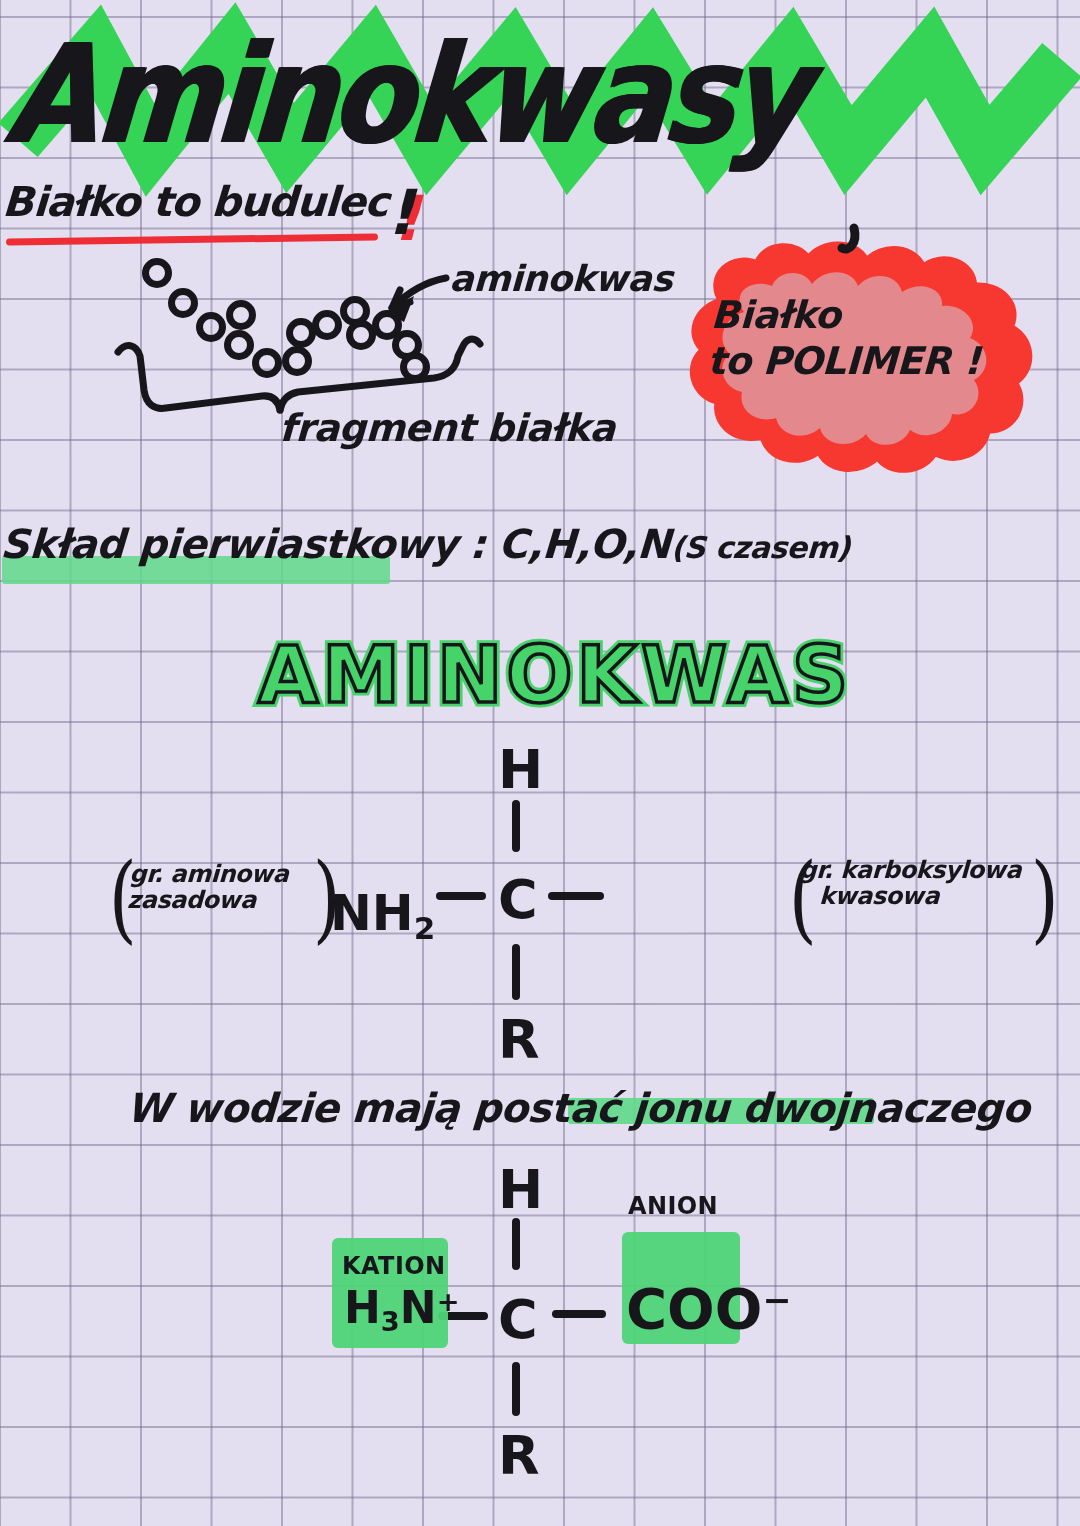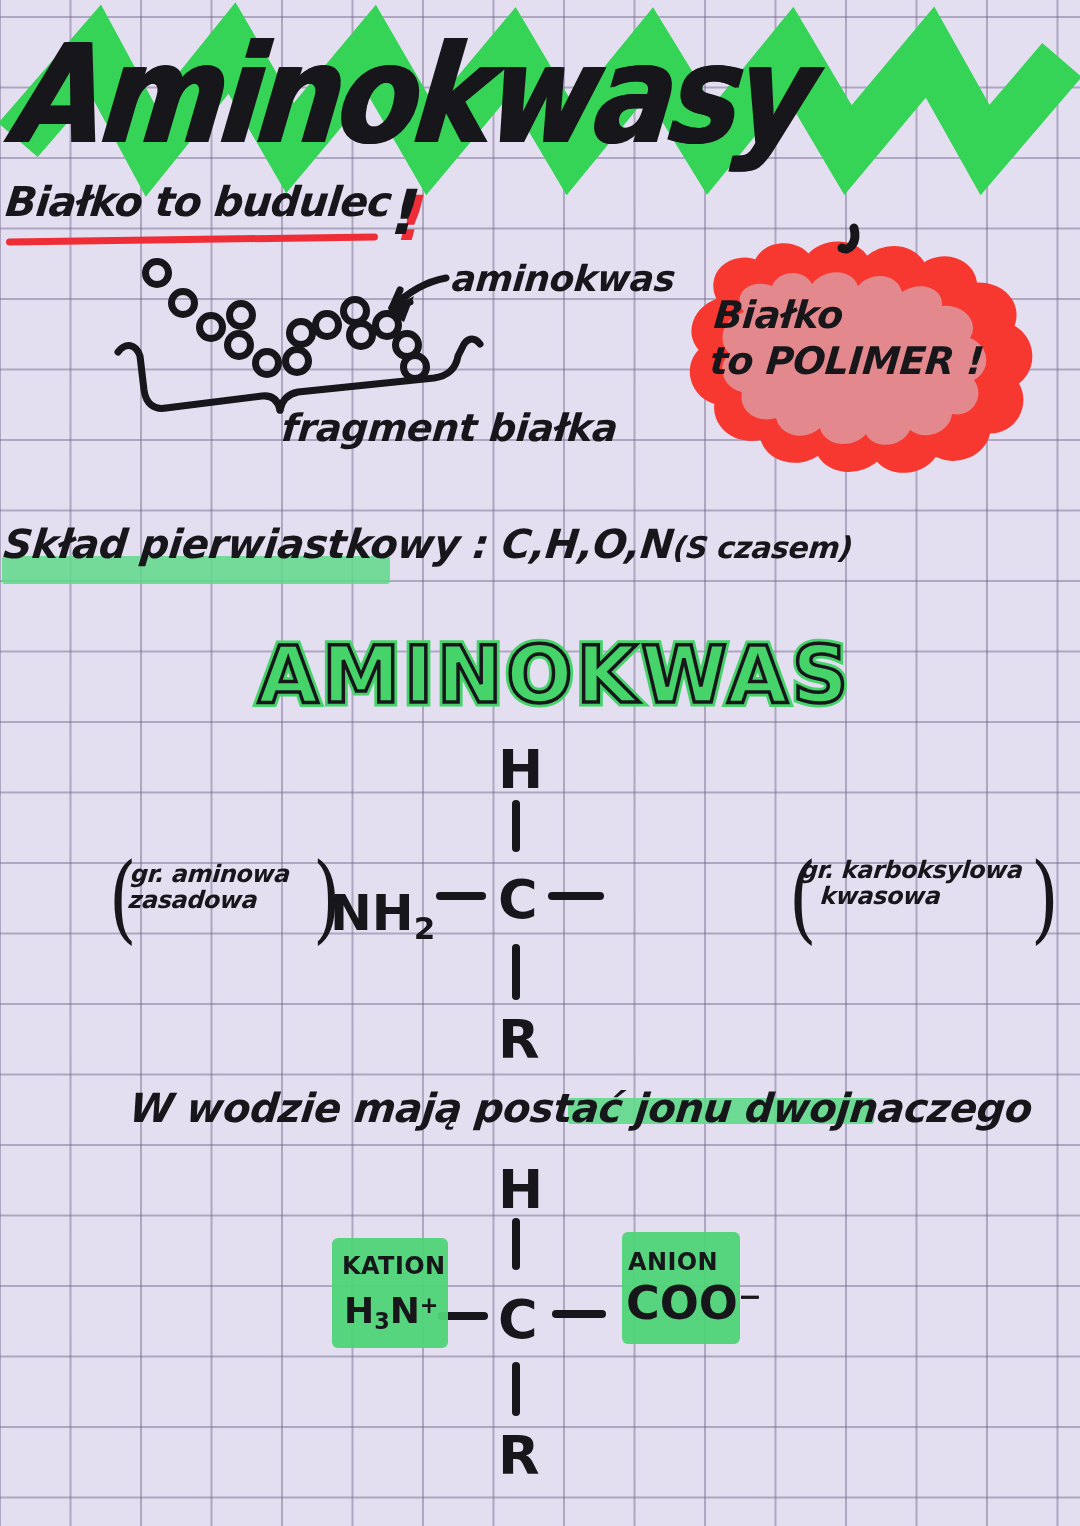--- a/index.html
+++ b/index.html
@@ -366,19 +366,19 @@
   <div class="atom" style="left:498px; top:1158px;">H</div>
   <div class="bond-v" style="left:512px; top:1218px; height:52px;"></div>
   <div class="atom" style="left:498px; top:1288px;">C</div>
   <div class="bond-v" style="left:512px; top:1362px; height:54px;"></div>
   <div class="atom" style="left:498px; top:1424px;">R</div>
   <div class="bond-h" style="left:438px; top:1312px; width:50px;"></div>
   <div class="bond-h" style="left:552px; top:1310px; width:54px;"></div>
 
   <div class="hl-block" style="left:332px; top:1238px; width:116px; height:110px;"></div>
   <div class="tag-label" style="left:342px; top:1252px;">KATION</div>
-  <div class="atom" style="left:344px; top:1282px; font-size:36px;margin-top:8px;"><span>H</span><span class="sub">3</span><span>N</span><span class="sup">+</span></div>
+  <div class="atom" style="left:344px; top:1282px; font-size:44px;"><span>H</span><span class="sub">3</span><span>N</span><span class="sup">+</span></div>
 
   <div class="hl-block" style="left:622px; top:1232px; width:118px; height:112px;"></div>
-  <div class="tag-label" style="left:628px; top:1248px;">ANION</div>
-  <div class="atom" style="left:626px; top:1276px; font-size:46px;"><span>COO</span><span class="sup">−</span></div>
+  <div class="tag-label" style="left:628px; top:1192px;">ANION</div>
+  <div class="atom" style="left:626px; top:1276px; font-size:56px;"><span>COO</span><span class="sup">−</span></div>
 
 </div>
 
 </body></html>

